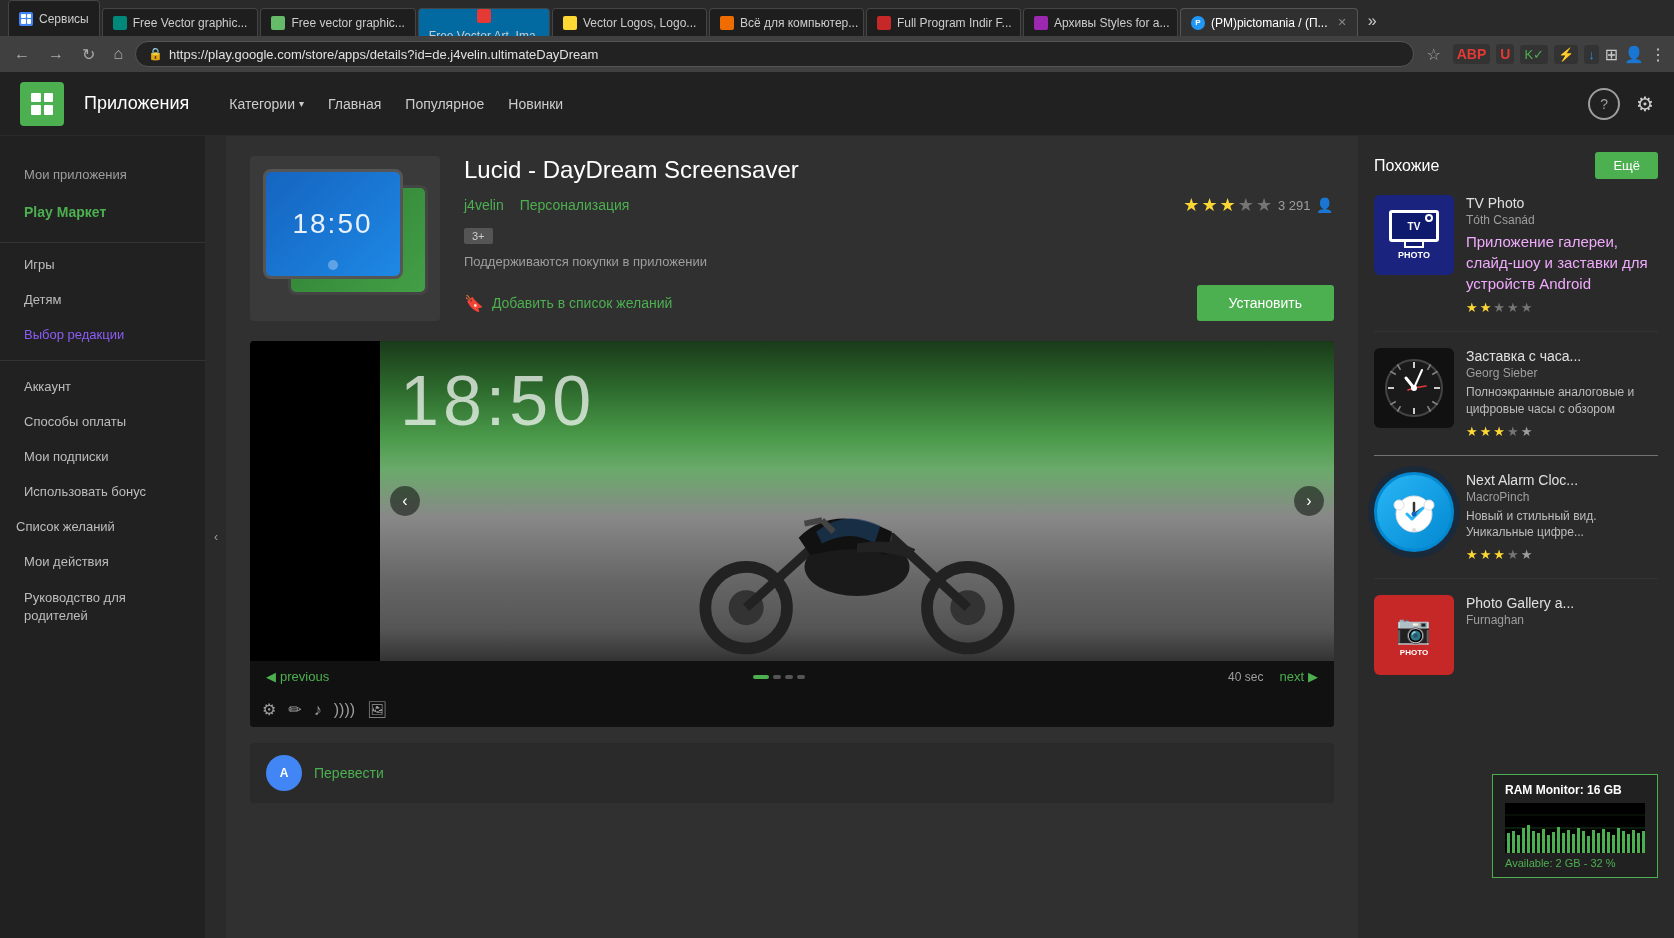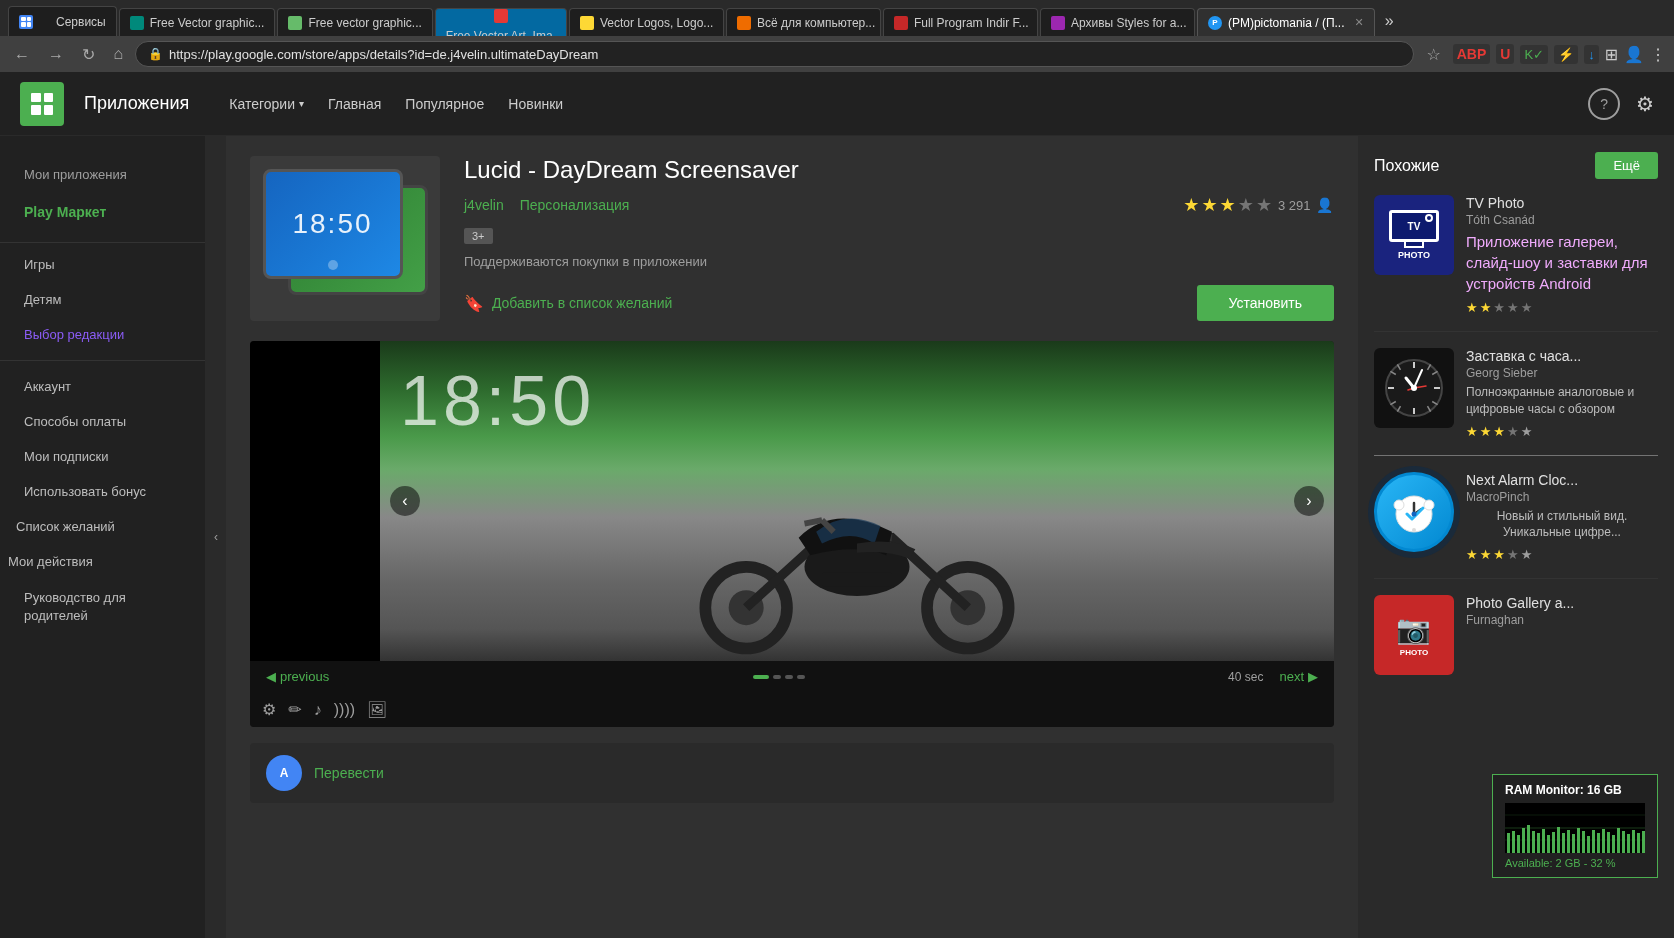--- a/index.html
+++ b/index.html
@@ -6,21 +6,21 @@
     body { font-family: 'Segoe UI', Arial, sans-serif; background: #212121; color: #e0e0e0; width: 1674px; min-height: 938px; overflow-x: hidden; }
     .browser-nav-btn { background: none; border: none; color: #aaa; cursor: pointer; font-size: 16px; padding: 4px 6px; border-radius: 3px; }
   </style>
 </head>
 <body>
 
 <div>
 
   <div style="height:36px; background:#2a2a2a; display:flex; align-items:flex-end; padding:0 8px; overflow:hidden;">
 
-    <div style="height:30px; background:#1e1e1e; border-radius:4px 4px 0 0; padding:0 10px; display:flex; align-items:center; gap:23px; font-size:12px; color:#ccc; min-width:80px; max-width:130px; border:1px solid #444; border-bottom:none; margin-right:2px; white-space:nowrap; overflow:hidden;">
+    <div style="height:36px; background:#1e1e1e; border-radius:4px 4px 0 0; padding:0 10px; display:flex; align-items:center; gap:6px; font-size:12px; color:#ccc; min-width:80px; max-width:130px; border:1px solid #444; border-bottom:none; margin-right:2px; white-space:nowrap; overflow:hidden;">
       <span style="width:14px; height:14px; background:#4285f4; border-radius:2px; flex-shrink:0; display:grid; grid-template-columns:1fr 1fr; gap:1px; padding:2px;">
         <span style="background:white; border-radius:1px;"></span>
         <span style="background:white; border-radius:1px;"></span>
         <span style="background:white; border-radius:1px;"></span>
         <span style="background:white; border-radius:1px;"></span>
       </span>
       <span>Сервисы</span>
     </div>
 
     <div style="height:28px; background:#1e1e1e; border-radius:4px 4px 0 0; padding:0 10px; display:flex; align-items:center; gap:6px; font-size:12px; color:#ccc; min-width:120px; max-width:160px; border:1px solid #444; border-bottom:none; margin-right:2px; white-space:nowrap; overflow:hidden;">
@@ -145,21 +145,21 @@
       </div>
       <div style="padding:10px 24px; font-size:13px; color:#bdbdbd; cursor:pointer;">
         <span>Мои подписки</span>
       </div>
       <div style="padding:10px 24px; font-size:13px; color:#bdbdbd; cursor:pointer;">
         <span>Использовать бонус</span>
       </div>
       <div style="padding:10px 16px; font-size:13px; color:#bdbdbd; cursor:pointer;">
         <span>Список желаний</span>
       </div>
-      <div style="padding:10px 8px; font-size:13px; color:#bdbdbd; cursor:pointer;">
+      <div style="padding:10px 24px; font-size:13px; color:#bdbdbd; cursor:pointer;">
         <span>Мои действия</span>
       </div>
       <div style="padding:10px 24px; font-size:13px; color:#bdbdbd; cursor:pointer; line-height:1.4;">
         <span>Руководство для родителей</span>
       </div>
     </div>
 
     <div style="width:20px; background:#2a2a2a; display:flex; align-items:center; justify-content:center; cursor:pointer; color:#9e9e9e; font-size:12px; flex-shrink:0;">‹</div>
 
     <div style="flex:1; background:#303030; overflow-y:auto; padding:20px 24px;">
@@ -382,21 +382,21 @@
             <circle cx="40" cy="18" r="5" fill="white" stroke="#ddd" stroke-width="1"></circle>
 
             <circle cx="25" cy="27" r="2.5" fill="#1565c0"></circle>
 
             <circle cx="25" cy="43" r="2" fill="#ddd"></circle>
           </svg>
         </div>
         <div style="flex:1;">
           <div style="font-size:14px; color:#e0e0e0; font-weight:500; margin-bottom:2px; cursor:pointer;">Next Alarm Cloc...</div>
           <div style="font-size:12px; color:#9e9e9e; margin-bottom:4px;">MacroPinch</div>
-          <div style="font-size:12px; color:#bdbdbd; line-height:1.4;text-align:center;">Новый и стильный вид. Уникальные цифре...</div>
+          <div style="font-size:12px; color:#bdbdbd; line-height:1.4;">Новый и стильный вид. Уникальные цифре...</div>
           <div style="display:flex; gap:2px; margin-top:6px;">
             <span style="color:#fdd835; font-size:13px;">★</span>
             <span style="color:#fdd835; font-size:13px;">★</span>
             <span style="color:#fdd835; font-size:13px;">★</span>
             <span style="color:#757575; font-size:13px;">★</span>
             <span style="color:#9e9e9e; font-size:13px;">★</span>
           </div>
         </div>
       </div>
 

